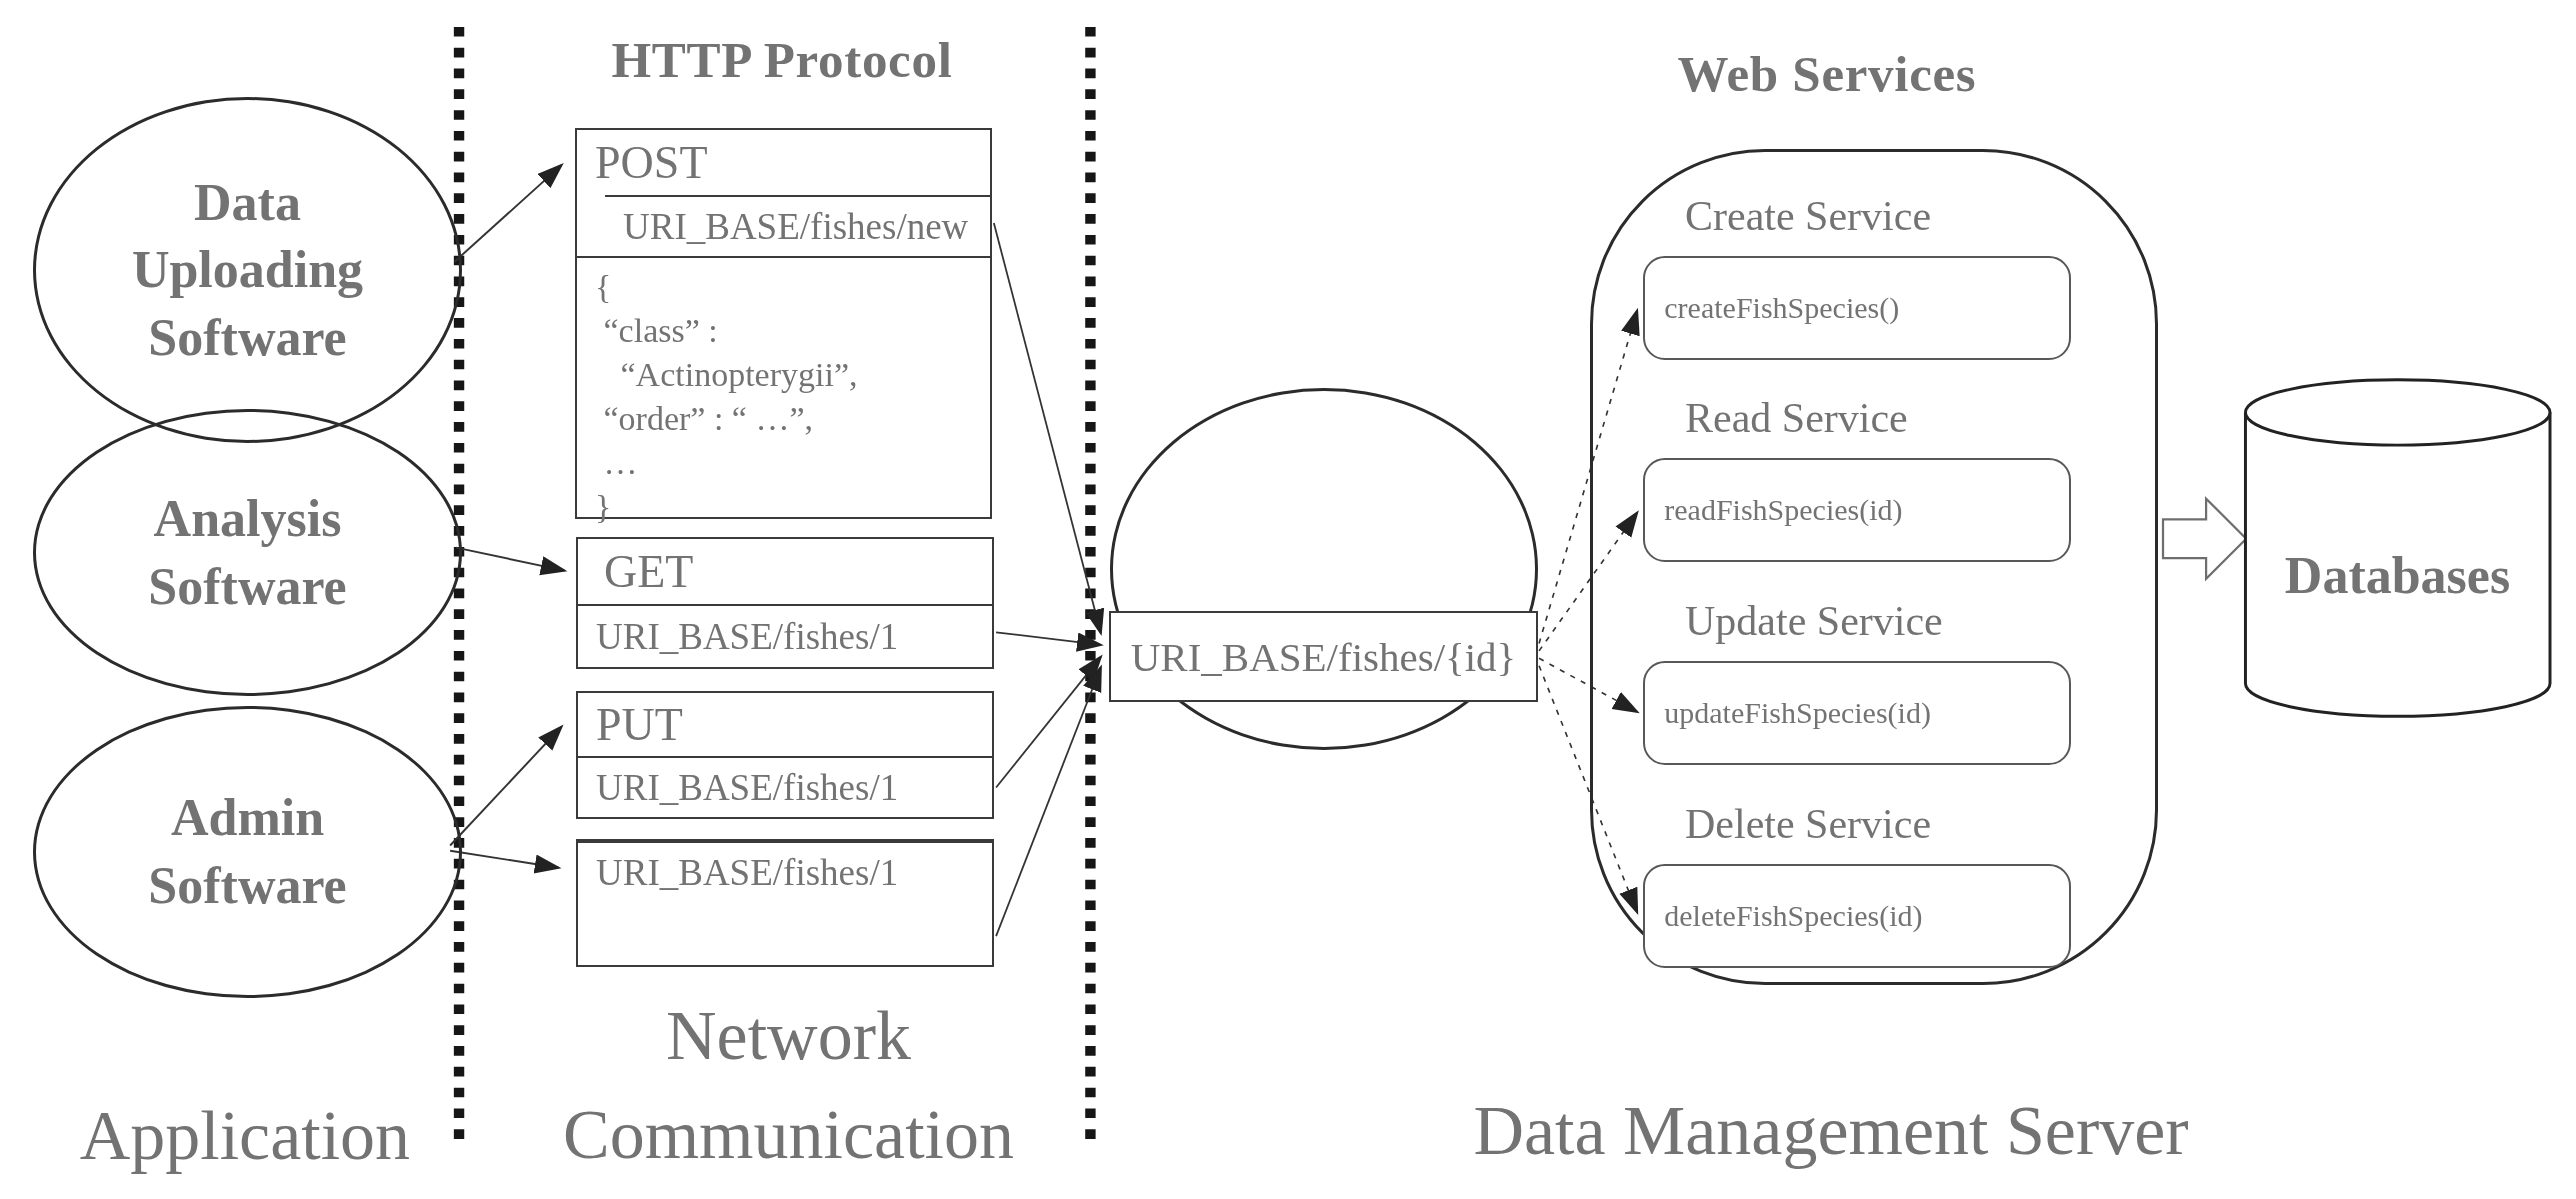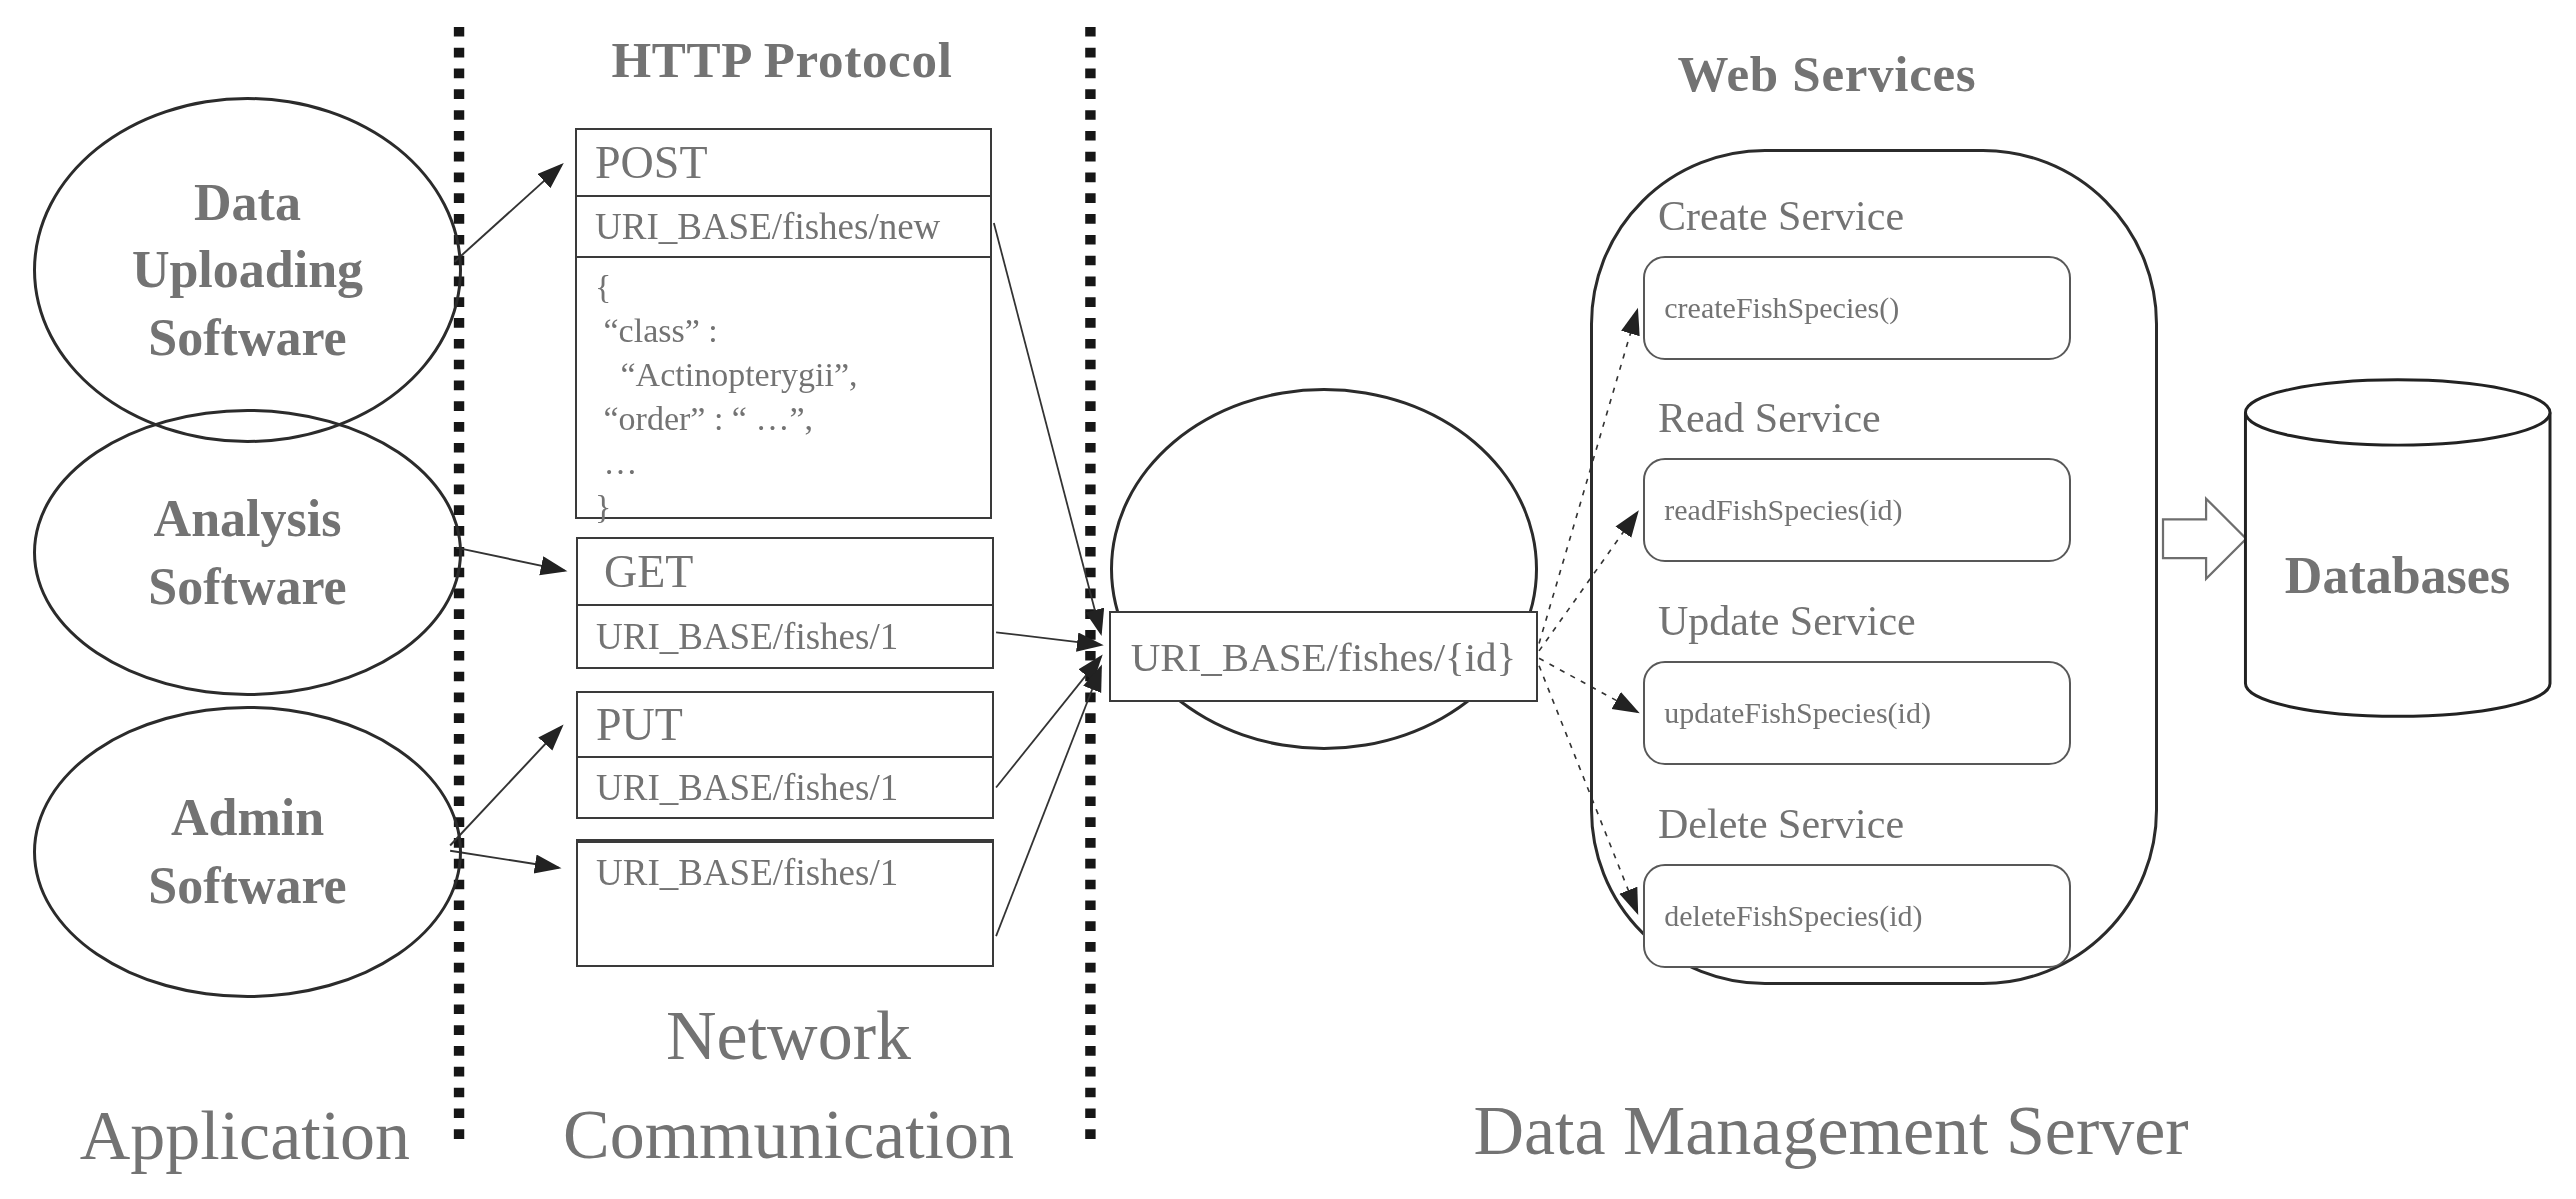--- a/index.html
+++ b/index.html
@@ -37,21 +37,21 @@
     background:#fff;border:2.2px solid #3a3a3a;box-sizing:border-box;
     display:flex;align-items:center;justify-content:center;
     font-size:41px;
   }
 
   
   .services-container{
     border:3px solid #2b2b2b;border-radius:175px;
     background:transparent;box-sizing:border-box;
   }
-  .svc-label{font-size:42px;}
+  .svc-label{font-size:42px;margin-left:27px;}
   .svc-box{
     background:#fff;border:2.2px solid #585858;border-radius:22px;
     box-sizing:border-box;font-size:30px;
     display:flex;align-items:center;padding-left:19.3px;
   }
 
   .db-label{font-weight:bold;font-size:52px;text-align:center;}
   .section-label{font-size:70px;text-align:center;line-height:1.42;}
 </style>
 </head>
@@ -100,21 +100,21 @@
   <div class="abs col-title" style="left:1567px;top:45px;width:520px;">Web Services</div>
   <div class="abs ellipse" style="left:33px;top:409px;width:423px;height:281px;">
     <div class="lbl" style="width:297px;">Analysis Software</div>
   </div>
   <div class="abs ellipse" style="left:33px;top:706px;width:423px;height:286px;">
     <div class="lbl" style="width:297px;">Admin Software</div>
   </div>
 
   <div class="abs reqbox" style="left:575px;top:128px;width:417px;height:391px;">
     <div class="req-method" style="height:65px;">POST</div>
-    <div class="req-uri" style="height:61px;">URI_BASE/fishes/new</div>
+    <div class="req-uri" style="height:61px;margin-left:28px;">URI_BASE/fishes/new</div>
     <div class="req-body" style="height:260px;">{
  “class” :
    “Actinopterygii”,
  “order” : “ …”,
  …
 }</div>
   </div>
 
   <div class="abs reqbox" style="left:576px;top:537px;width:418px;height:132px;">
     <div class="req-method" style="height:65px;padding-left:26px;">GET</div>

